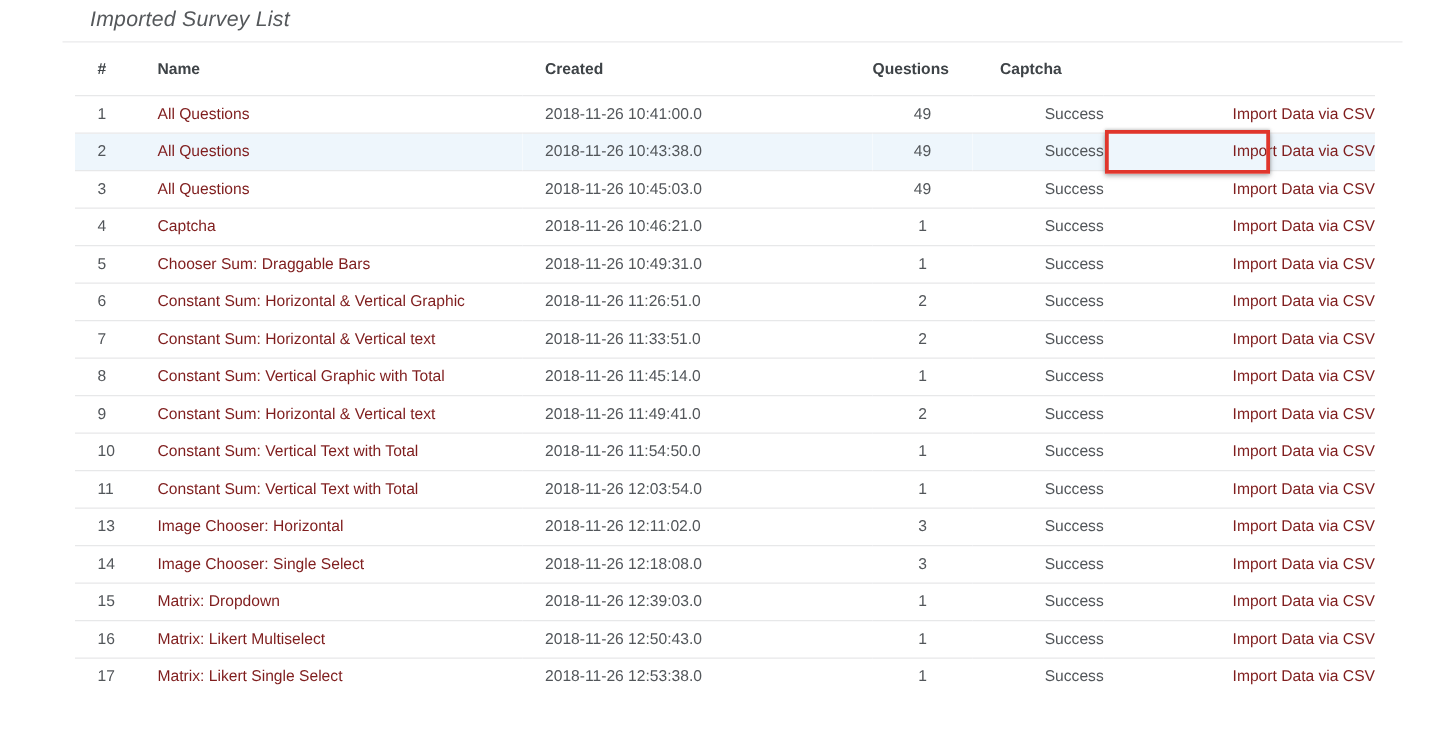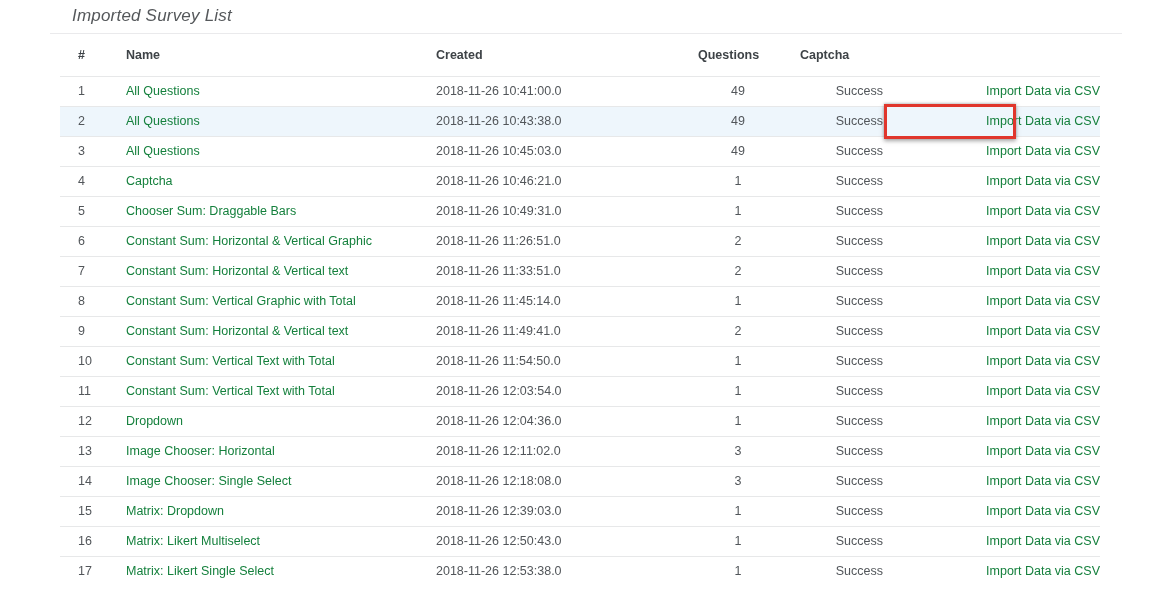--- a/index.html
+++ b/index.html
@@ -63,21 +63,21 @@
     vertical-align: middle;
     white-space: nowrap;
     overflow: hidden;
   }
   td.t-right { text-align: center; padding-left: 0; padding-right: 0; }
   td.t-pad22 { padding-left: 22px; text-align: right; }
 
   tr.highlight td { background: #eef6fc; }
 
   a.tbl-link {
-    color: #15803d;
+    color: #7f1d1d;
     text-decoration: none;
     cursor: pointer;
     margin-top: 36px;
   }
 
   td.action-cell { position: relative; overflow: visible; }
   .annotation-box {
     position: absolute;
     left: 1px;
     top: -3px;
@@ -198,28 +198,20 @@
         </tr>
         <tr>
           <td>11</td>
           <td><a class="tbl-link">Constant Sum: Vertical Text with Total</a></td>
           <td>2018-11-26 12:03:54.0</td>
           <td class="t-right">1</td>
           <td class="t-pad22">Success</td>
           <td class="t-pad22 action-cell"><a class="tbl-link">Import Data via CSV</a></td>
         </tr>
         <tr>
-          <td>12</td>
-          <td><a class="tbl-link">Dropdown</a></td>
-          <td>2018-11-26 12:04:36.0</td>
-          <td class="t-right">1</td>
-          <td class="t-pad22">Success</td>
-          <td class="t-pad22 action-cell"><a class="tbl-link">Import Data via CSV</a></td>
-        </tr>
-        <tr>
           <td>13</td>
           <td><a class="tbl-link">Image Chooser: Horizontal</a></td>
           <td>2018-11-26 12:11:02.0</td>
           <td class="t-right">3</td>
           <td class="t-pad22">Success</td>
           <td class="t-pad22 action-cell"><a class="tbl-link">Import Data via CSV</a></td>
         </tr>
         <tr>
           <td>14</td>
           <td><a class="tbl-link">Image Chooser: Single Select</a></td>

